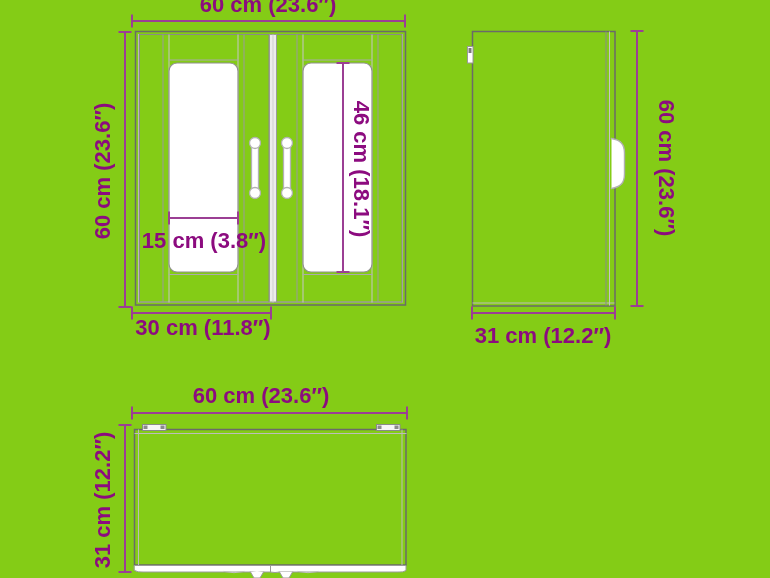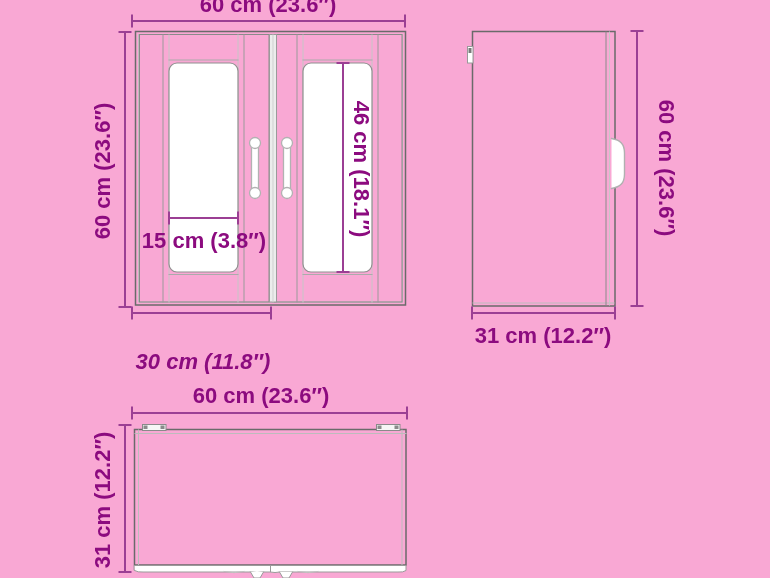--- a/index.html
+++ b/index.html
@@ -1,19 +1,19 @@
 <!DOCTYPE html>
 <html><head>
 <meta charset="utf-8">
 <style>
   html,body{margin:0;padding:0;background:#ffffff;}
   .canvas{
     position:relative;
     width:770px;height:578px;
-    background:#f9a8d4;
+    background:#84cc16;
     overflow:hidden;
     font-family:"Liberation Sans",sans-serif;
   }
   .lineart{position:absolute;left:0;top:0;}
   .dim-label{
     position:absolute;
     font-weight:bold;
     font-size:22px;
     letter-spacing:0px;
     color:#8c0b7f;
@@ -173,21 +173,21 @@
   </svg>
 
   <div class="dim-label" style="left:268px;top:5px;">60 cm (23.6″)</div>
 
   <div class="dim-label rot-ccw" style="left:103px;top:171px;">60 cm (23.6″)</div>
 
   <div class="dim-label" style="left:204px;top:241px;">15 cm (3.8″)</div>
 
   <div class="dim-label rot-cw" style="left:361px;top:169px;">46 cm (18.1″)</div>
 
-  <div class="dim-label" style="left:203px;top:362px;font-style:italic;">30 cm (11.8″)</div>
+  <div class="dim-label" style="left:203px;top:328px;">30 cm (11.8″)</div>
 
   <div class="dim-label rot-cw" style="left:666px;top:168px;">60 cm (23.6″)</div>
 
   <div class="dim-label" style="left:543px;top:336px;">31 cm (12.2″)</div>
 
   <div class="dim-label" style="left:261px;top:396px;">60 cm (23.6″)</div>
 
   <div class="dim-label rot-ccw" style="left:103px;top:500px;">31 cm (12.2″)</div>
 </div>
 

